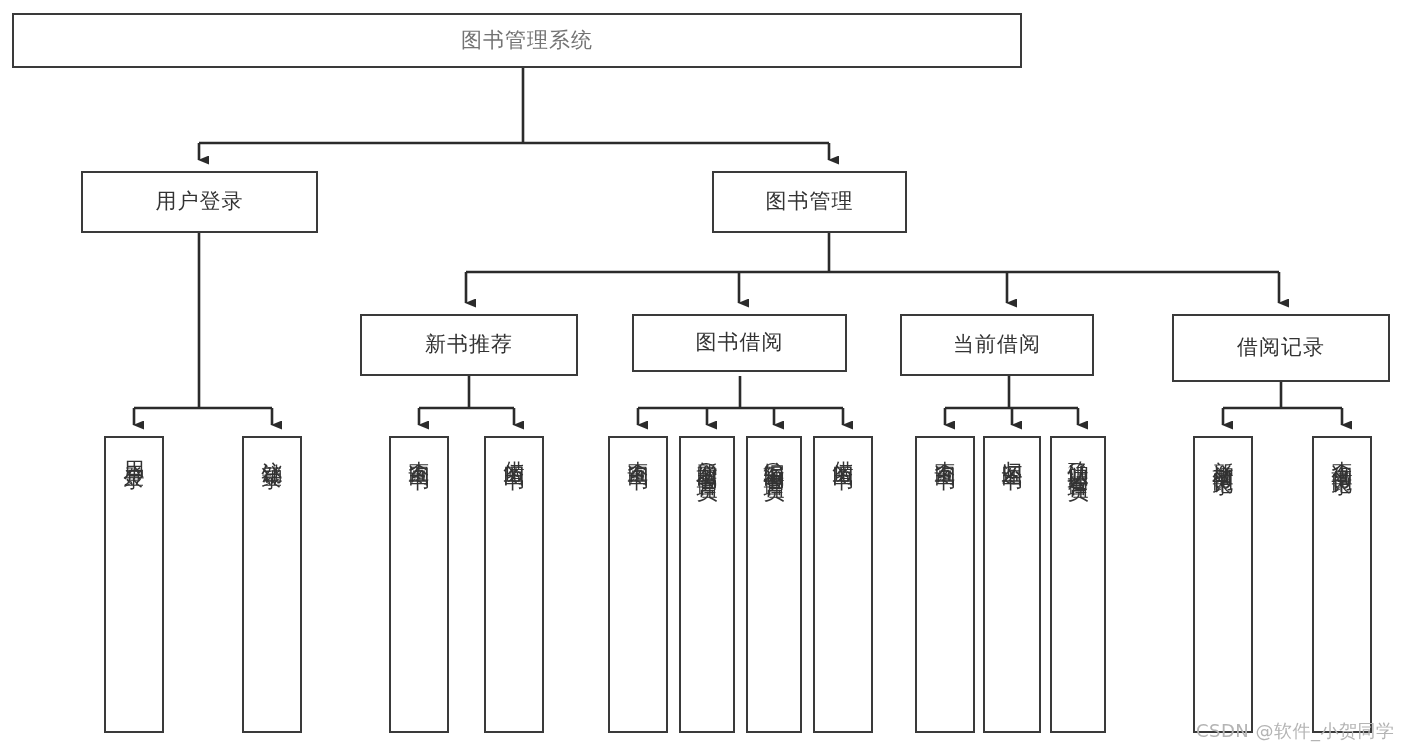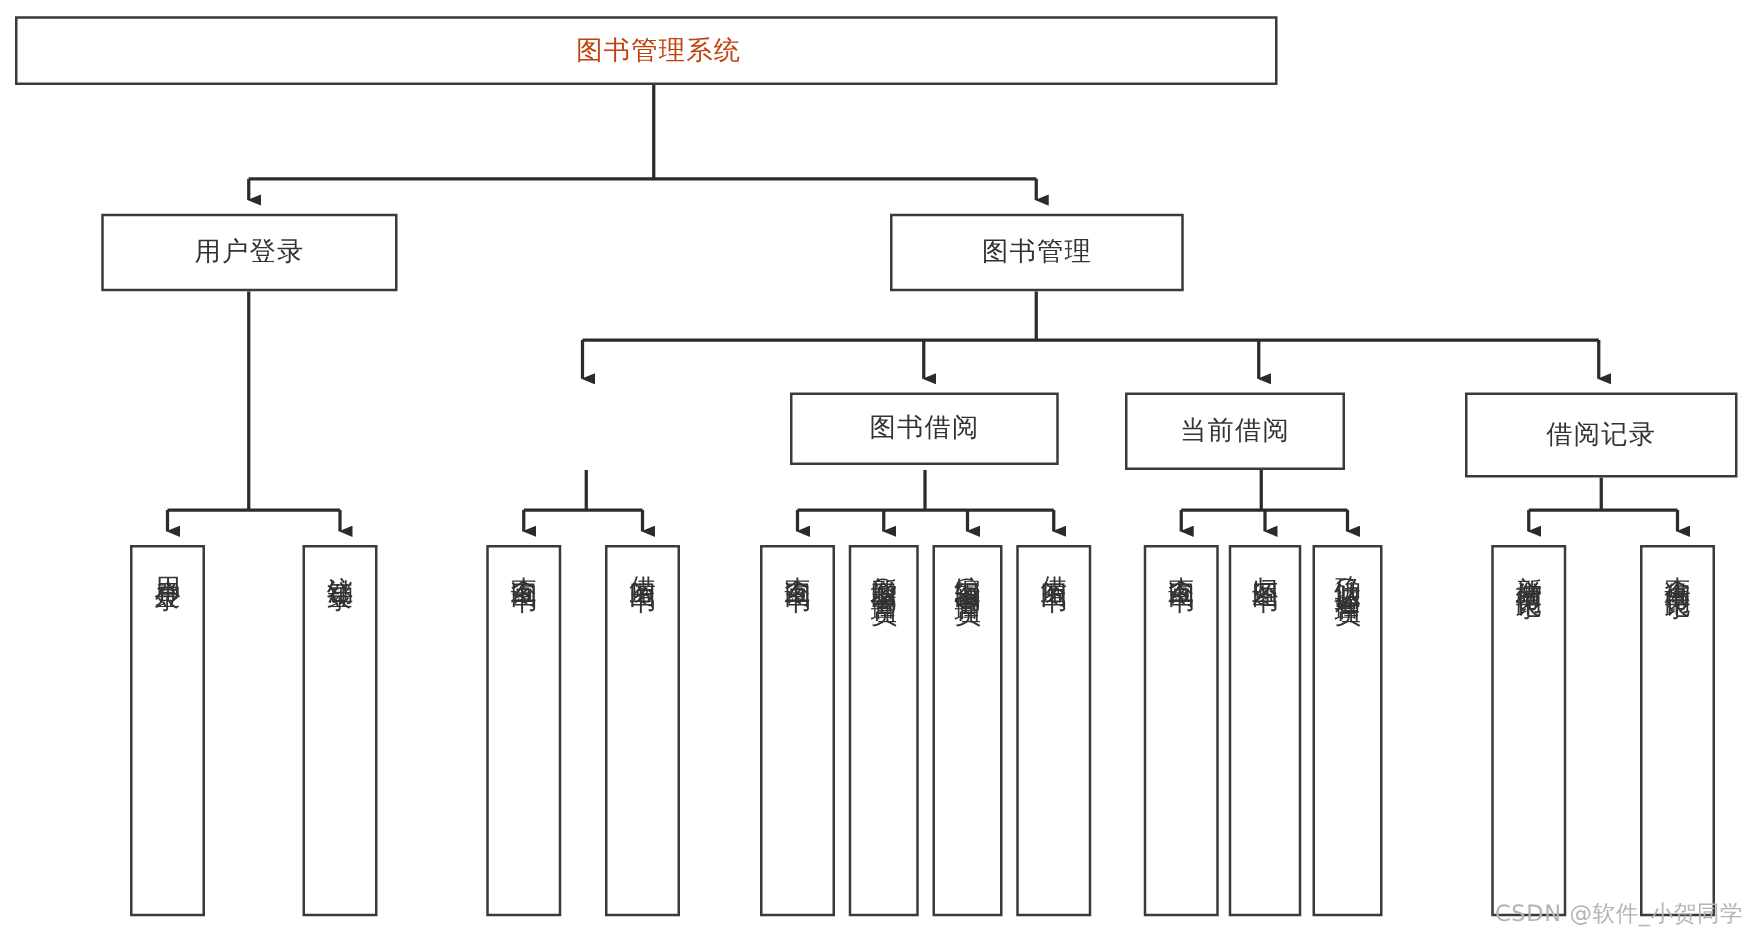--- a/index.html
+++ b/index.html
@@ -123,35 +123,38 @@
     </g>
 
     <g stroke="#2b2b2b" stroke-width="2.6" fill="none">
       <path d="M 1281,376 L 1281,408"></path>
       <path d="M 1223,408 L 1342,408"></path>
       <path d="M 1223,408 L 1223,425" marker-end="url(#arrowhead)"></path>
       <path d="M 1342,408 L 1342,425" marker-end="url(#arrowhead)"></path>
     </g>
   </svg>
 
-  <div class="node node-h" style="left: 12px; top: 13px; width: 1010px; height: 55px; border-color: rgb(58, 58, 58); background: rgb(255, 255, 255); color: #c2410c; padding-left: 20px;">
+  <div class="node node-h" style="left: 12px; top: 13px; width: 1010px; height: 55px; border-color: rgb(58, 58, 58); background: rgb(255, 255, 255); color: #737373; padding-left: 20px;">
     <span class="node-label">图书管理系统</span>
   </div>
 
   <div class="node node-h" style="left: 81px; top: 171px; width: 237px; height: 62px; border-color: rgb(58, 58, 58); background: rgb(255, 255, 255); color: rgb(51, 51, 51);">
     <span class="node-label">用户登录</span>
   </div>
-  <div class="node node-h" style="left: 712px; top: 171px; width: 235px; height: 62px; border-color: rgb(58, 58, 58); background: rgb(255, 255, 255); color: rgb(51, 51, 51);">
+  <div class="node node-h" style="left: 712px; top: 171px; width: 195px; height: 62px; border-color: rgb(58, 58, 58); background: rgb(255, 255, 255); color: rgb(51, 51, 51);">
     <span class="node-label">图书管理</span>
   </div>
 
+  <div class="node node-h" style="left: 360px; top: 314px; width: 218px; height: 62px; border-color: rgb(58, 58, 58); background: rgb(255, 255, 255); color: rgb(51, 51, 51);">
+    <span class="node-label">新书推荐</span>
+  </div>
   <div class="node node-h" style="left: 632px; top: 314px; width: 215px; height: 58px; border-color: rgb(58, 58, 58); background: rgb(255, 255, 255); color: rgb(51, 51, 51);">
     <span class="node-label">图书借阅</span>
   </div>
-  <div class="node node-h" style="left: 900px; top: 314px; width: 176px; height: 62px; border-color: rgb(58, 58, 58); background: rgb(255, 255, 255); color: rgb(51, 51, 51);">
+  <div class="node node-h" style="left: 900px; top: 314px; width: 194px; height: 62px; border-color: rgb(58, 58, 58); background: rgb(255, 255, 255); color: rgb(51, 51, 51);">
     <span class="node-label">当前借阅</span>
   </div>
   <div class="node node-h" style="left: 1172px; top: 314px; width: 218px; height: 68px; border-color: rgb(58, 58, 58); background: rgb(255, 255, 255); color: rgb(51, 51, 51);">
     <span class="node-label">借阅记录</span>
   </div>
 
   <div class="node node-v" style="left: 104px; top: 436px; width: 60px; height: 297px; border-color: rgb(58, 58, 58); background: rgb(255, 255, 255); color: rgb(51, 51, 51);">
     <span class="node-label">用户登录</span>
   </div>
   <div class="node node-v" style="left: 242px; top: 436px; width: 60px; height: 297px; border-color: rgb(58, 58, 58); background: rgb(255, 255, 255); color: rgb(51, 51, 51);">

